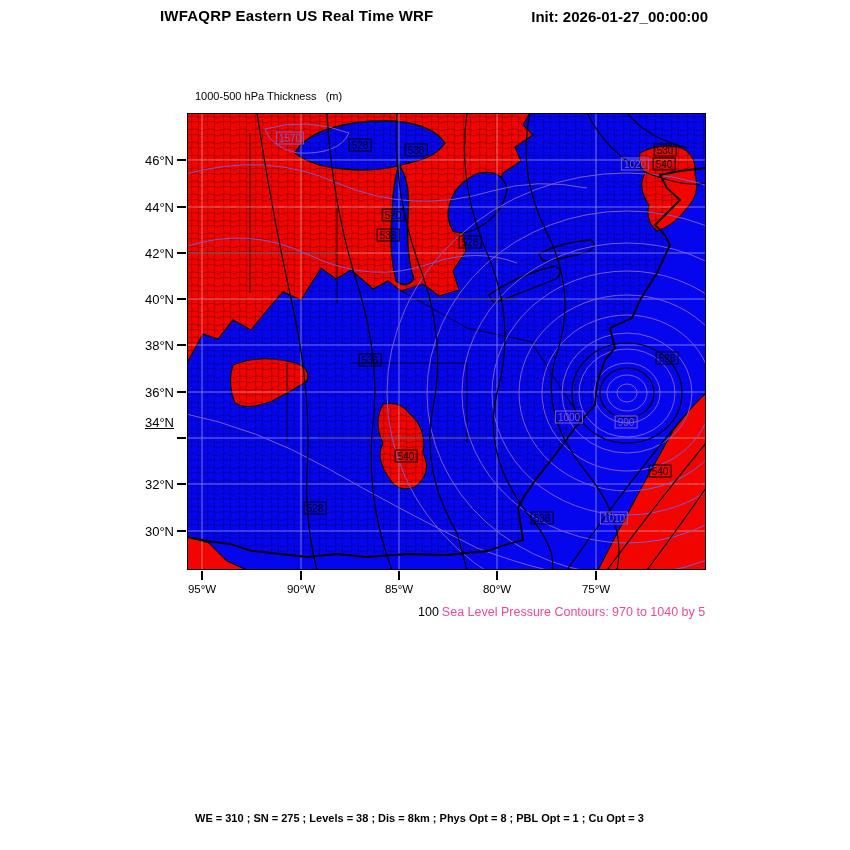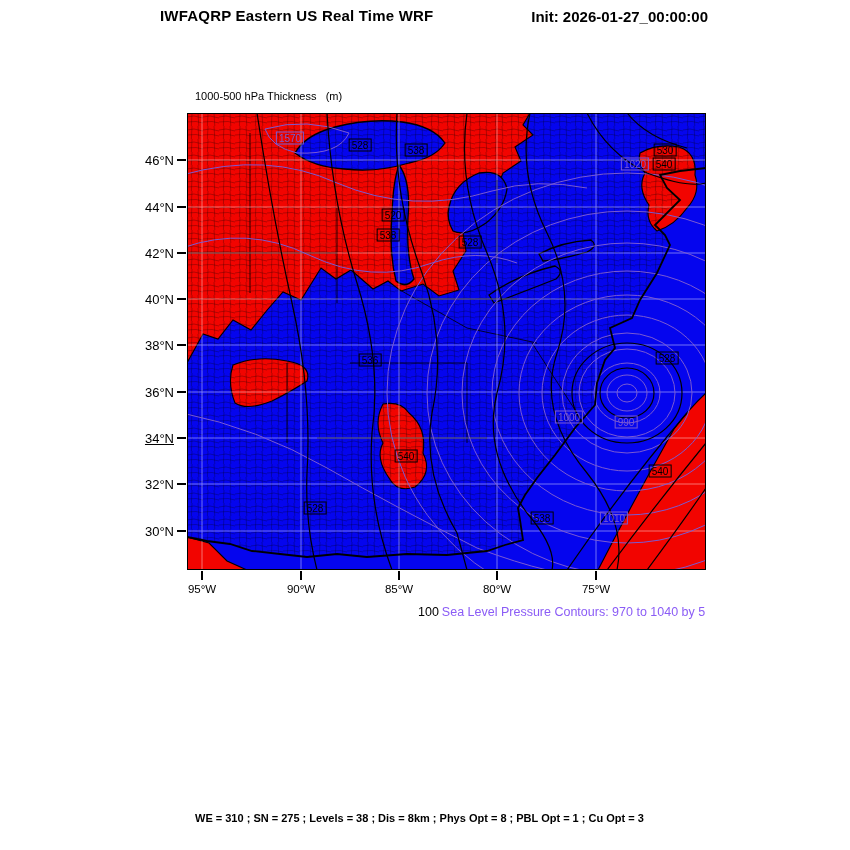--- a/index.html
+++ b/index.html
@@ -140,36 +140,36 @@
     <div class="lat-label" style="left: 134px; top: 200px;">44°N</div>
     <div class="lat-tick" style="left: 177px; top: 252px;"></div>
     <div class="lat-label" style="left: 134px; top: 246px;">42°N</div>
     <div class="lat-tick" style="left: 177px; top: 298px;"></div>
     <div class="lat-label" style="left: 134px; top: 292px;">40°N</div>
     <div class="lat-tick" style="left: 177px; top: 344px;"></div>
     <div class="lat-label" style="left: 134px; top: 338px;">38°N</div>
     <div class="lat-tick" style="left: 177px; top: 391px;"></div>
     <div class="lat-label" style="left: 134px; top: 385px;">36°N</div>
     <div class="lat-tick" style="left: 177px; top: 437px;"></div>
-    <div class="lat-label" style="left: 134px; top: 431px; text-decoration: underline;">34°N</div>
+    <div class="lat-label" style="left: 134px; top: 415px; text-decoration: underline;">34°N</div>
     <div class="lat-tick" style="left: 177px; top: 483px;"></div>
     <div class="lat-label" style="left: 134px; top: 477px;">32°N</div>
     <div class="lat-tick" style="left: 177px; top: 530px;"></div>
     <div class="lat-label" style="left: 134px; top: 524px;">30°N</div>
     <div class="lon-tick" style="left: 201px; top: 571px;"></div>
     <div class="lon-label" style="left: 178px; top: 583px;">95°W</div>
     <div class="lon-tick" style="left: 300px; top: 571px;"></div>
     <div class="lon-label" style="left: 277px; top: 583px; text-align: center;">90°W</div>
     <div class="lon-tick" style="left: 398px; top: 571px;"></div>
     <div class="lon-label" style="left: 375px; top: 583px;">85°W</div>
     <div class="lon-tick" style="left: 496px; top: 571px;"></div>
     <div class="lon-label" style="left: 473px; top: 583px;">80°W</div>
     <div class="lon-tick" style="left: 595px; top: 571px;"></div>
     <div class="lon-label" style="left: 572px; top: 583px;">75°W</div>
   </div>
 
 <div class="abs caption">
-  <span>100</span><span id="caption-purple" style="color: #8b5cf6; margin-left: 3px;">Sea Level Pressure Contours: 970 to 1040 by 5</span>
+  <span>100</span><span id="caption-purple" style="color: #ec4899; margin-left: 3px;">Sea Level Pressure Contours: 970 to 1040 by 5</span>
 </div>
 
 <div class="abs footer">
   <div>WE = 310 ; SN = 275 ; Levels = 38 ; Dis = 8km ; Phys Opt = 8 ; PBL Opt = 1 ; Cu Opt = 3</div>
 </div>
 
 </body></html>

